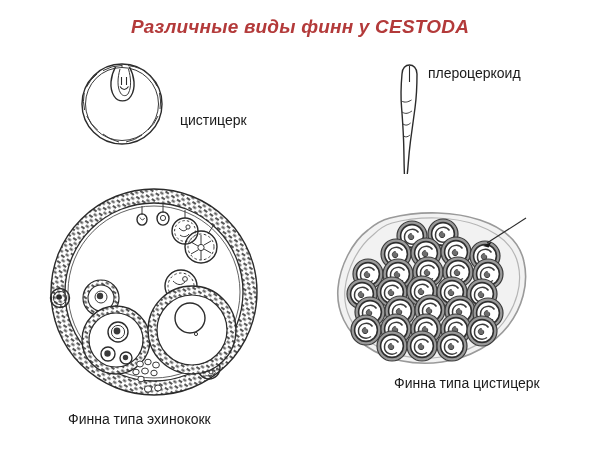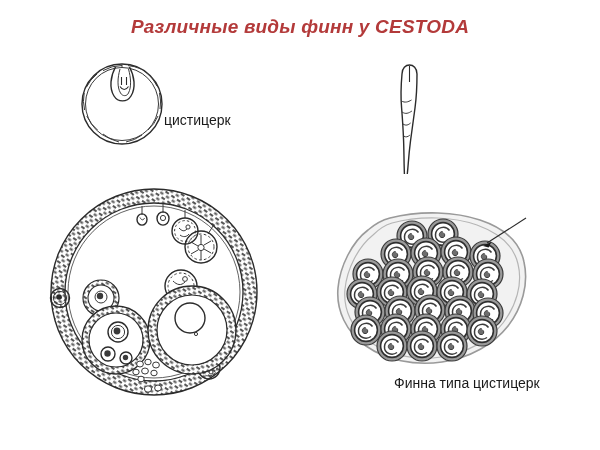--- a/index.html
+++ b/index.html
@@ -33,21 +33,21 @@
   }
 
   
   .caption {
     position: absolute;
     font-family: "Liberation Sans", sans-serif;
     font-size: 14px;
     color: #1a1a1a;
     white-space: nowrap;
   }
-  #label-cysticercus { left: 164px; top: 112px; text-align: center; }
+  #label-cysticercus { left: 180px; top: 112px; text-align: center; }
   #label-plerocercoid { left: 428px; top: 65px; }
   #label-echinococcus { left: 68px;  top: 411px; }
   #label-alveococcus  { left: 394px; top: 375px; }
 
   
   .figure {
     position: absolute;
   }
   #fig-cysticercus { left: 70px;  top: 52px;  width: 110px; height: 100px; }
   #fig-plerocercoid{ left: 388px; top: 52px;  width: 46px;  height: 122px; }
@@ -117,20 +117,21 @@
       <g class="ink-thin" stroke-width="0.9">
         <path d="M13.4 49 C17 51 20 50 23.5 48"></path>
         <path d="M14.1 60 C17.6 62.5 20.6 61.2 23.9 59"></path>
         <path d="M15 72 C18 74 20.2 73 22.6 71"></path>
         <path d="M15.6 84 C18 85.6 19.8 84.8 21.8 83.2"></path>
       </g>
 
       <line x1="21.5" y1="14" x2="21.5" y2="30" stroke="#2b2b2b" stroke-width="1.1"></line>
     </svg>
   </div>
+  <div class="caption" id="label-plerocercoid">плероцеркоид</div>
 
   <div class="figure" id="fig-echinococcus">
     <svg width="220" height="224" viewBox="0 0 220 224">
       <defs>
 
         <pattern id="lamina" width="7" height="7" patternUnits="userSpaceOnUse" patternTransform="rotate(35)">
           <rect width="7" height="7" fill="#ffffff"></rect>
           <rect x="0" y="0" width="4" height="2.1" fill="#555555"></rect>
           <rect x="3.2" y="3.5" width="3.4" height="2.1" fill="#555555"></rect>
         </pattern>
@@ -237,20 +238,21 @@
         <ellipse cx="112" cy="183" rx="3.4" ry="3" fill="#ffffff"></ellipse>
         <ellipse cx="92" cy="190" rx="3.2" ry="2.8" fill="#ffffff"></ellipse>
         <ellipse cx="101" cy="189" rx="3.4" ry="3" fill="#ffffff"></ellipse>
         <ellipse cx="110" cy="191" rx="3.2" ry="2.8" fill="#ffffff"></ellipse>
         <ellipse cx="97" cy="197" rx="3.2" ry="2.8" fill="#ffffff"></ellipse>
         <ellipse cx="104" cy="207" rx="3.6" ry="3.2" fill="#ffffff"></ellipse>
         <ellipse cx="114" cy="206" rx="3.4" ry="3" fill="#ffffff"></ellipse>
       </g>
     </svg>
   </div>
+  <div class="caption" id="label-echinococcus">Финна типа эхинококк</div>
 
   <div class="figure" id="fig-alveococcus">
     <svg width="210" height="160" viewBox="0 0 210 160">
       <defs>
 
         <g id="vesicle">
           <circle cx="0" cy="0" r="15" fill="#9a9a9a" stroke="#3b3b3b" stroke-width="1.2"></circle>
           <circle cx="0" cy="0" r="11.4" fill="#ffffff" stroke="#2f2f2f" stroke-width="1.6"></circle>
           <path d="M6.5 -3.5 C2.5 -9 -7 -7 -7.5 0.5 C-8 7.5 0 10 5 6.5" fill="none" stroke="#3b3b3b" stroke-width="1.5"></path>
           <path d="M-0.5 -2.5 C-4.5 -2.5 -4.8 3.2 -1 3.6 C1.6 3.9 2.4 1.2 1.2 -0.6" fill="#6e6e6e" stroke="#3b3b3b" stroke-width="1"></path>

